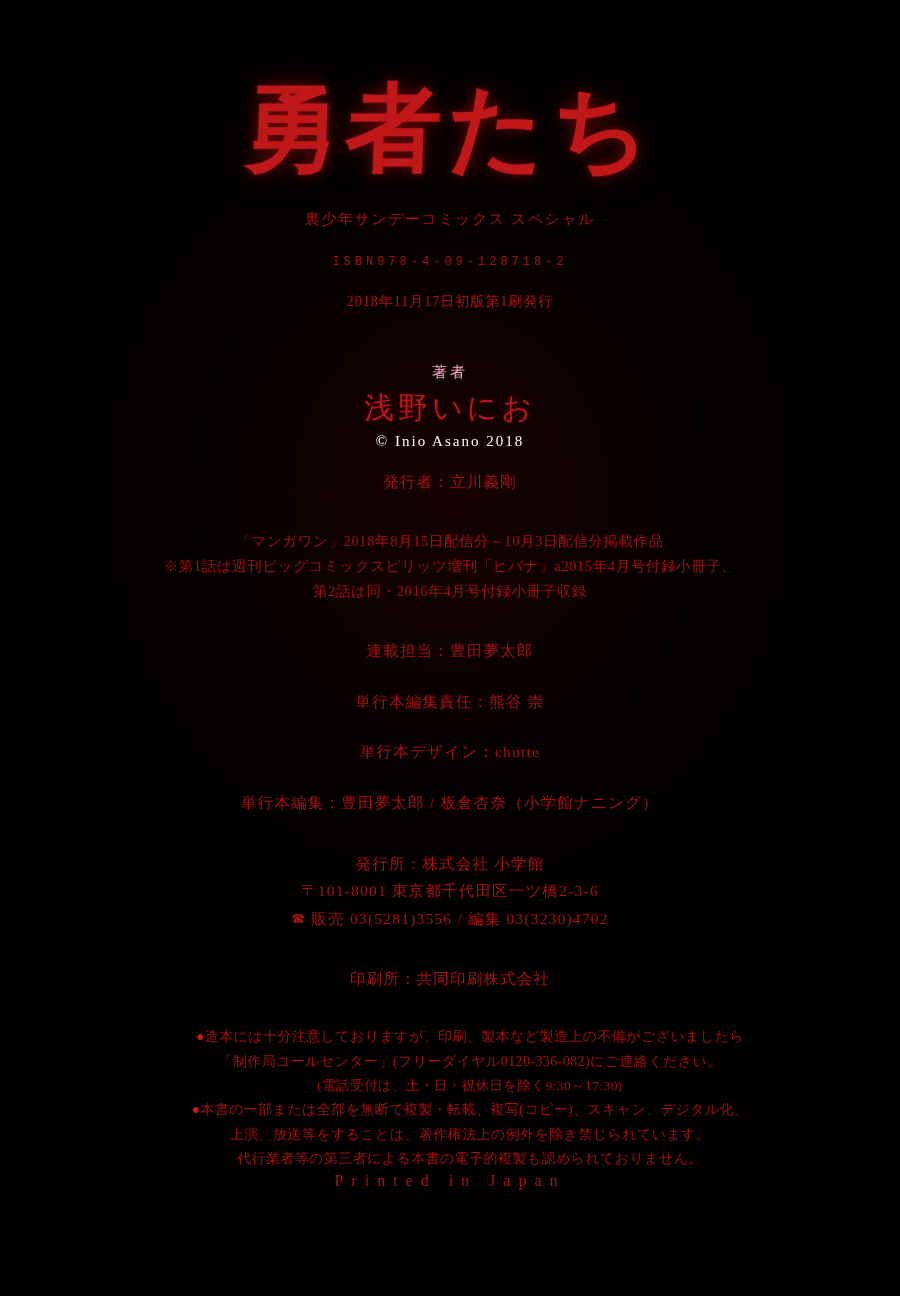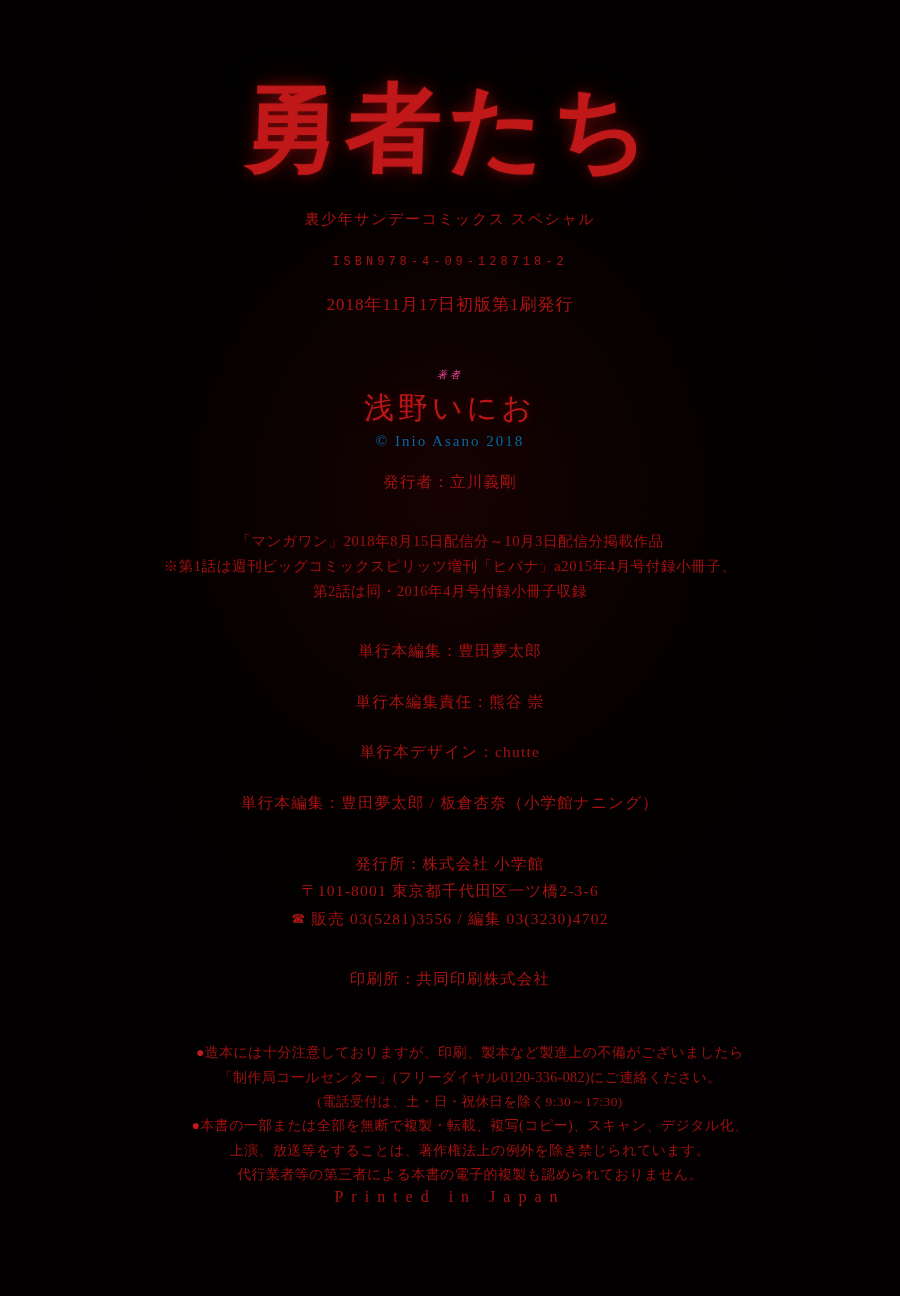--- a/index.html
+++ b/index.html
@@ -64,48 +64,47 @@
   }
   .isbn {
     margin-top: 26px;
     font-family: Liberation Mono, monospace;
     font-size: 12px;
     letter-spacing: 4px;
     color: #a81212;
   }
   .pubdate {
     margin-top: 24px;
-    font-size: 17px;
+    font-size: 14px;
     letter-spacing: 1px;
     color: #ae1313;
   }
 
   
   .credits {
     margin-top: 52px;
   }
   .author-label {
-    font-size: 10px;
+    font-size: 15px;
     letter-spacing: 3px;
-    color: #ec4899;
-    font-style: italic;
+    color: #f9a8d4;
   }
   .author-name {
     margin-top: 6px;
     font-size: 30px;
     letter-spacing: 4px;
     color: #bb1616;
     text-shadow: 0 0 10px rgba(150,12,12,0.45);
   }
   .copyright {
     margin-top: 4px;
     font-family: "Liberation Serif", serif;
     font-size: 15px;
     letter-spacing: 2px;
-    color: #0369a1;
+    color: #ffffff;
   }
 
   .row {
     font-size: 15.5px;
     letter-spacing: 1.2px;
     color: #a91212;
     line-height: 1.6;
   }
   .gap-xl { margin-top: 20px; }
   .gap-lg { margin-top: 34px; }
@@ -114,21 +113,21 @@
   .serial-note {
     font-size: 14.5px;
     line-height: 1.75;
     letter-spacing: 0.6px;
     color: #a31010;
   }
 
   .publisher-block .row { line-height: 1.78; }
 
   .notice {
-    margin-top: 50px;
+    margin-top: 34px;
     font-size: 14px;
     line-height: 1.75;
     letter-spacing: 0.4px;
     color: #a31010;
     padding-left: 40px;
   }
   .notice .bullet {
     color: #c11a1a;
   }
   .notice .sub {
@@ -170,21 +169,21 @@
     </div>
 
     <div class="row gap-xl">発行者：立川義剛</div>
 
     <div class="gap-lg serial-note">
       <div>「マンガワン」2018年8月15日配信分～10月3日配信分掲載作品</div>
       <div>※第1話は週刊ビッグコミックスピリッツ増刊「ヒバナ」a2015年4月号付録小冊子、</div>
       <div>第2話は同・2016年4月号付録小冊子収録</div>
     </div>
 
-    <div class="row gap-lg">単行本編集：豊田夢太郎</div>
+    <div class="row gap-lg">連載担当：豊田夢太郎</div>
     <div class="row gap-md">単行本編集責任：熊谷 崇</div>
     <div class="row gap-md">単行本デザイン：chutte</div>
     <div class="row gap-md">単行本編集：豊田夢太郎 / 板倉杏奈（小学館ナニング）</div>
 
     <div class="publisher-block gap-lg">
       <div class="row">発行所：株式会社 小学館</div>
       <div class="row">〒101-8001 東京都千代田区一ツ橋2-3-6</div>
       <div class="row">
         <span class="phone-icon">☎</span>
         <span>販売 03(5281)3556 / 編集 03(3230)4702</span>

